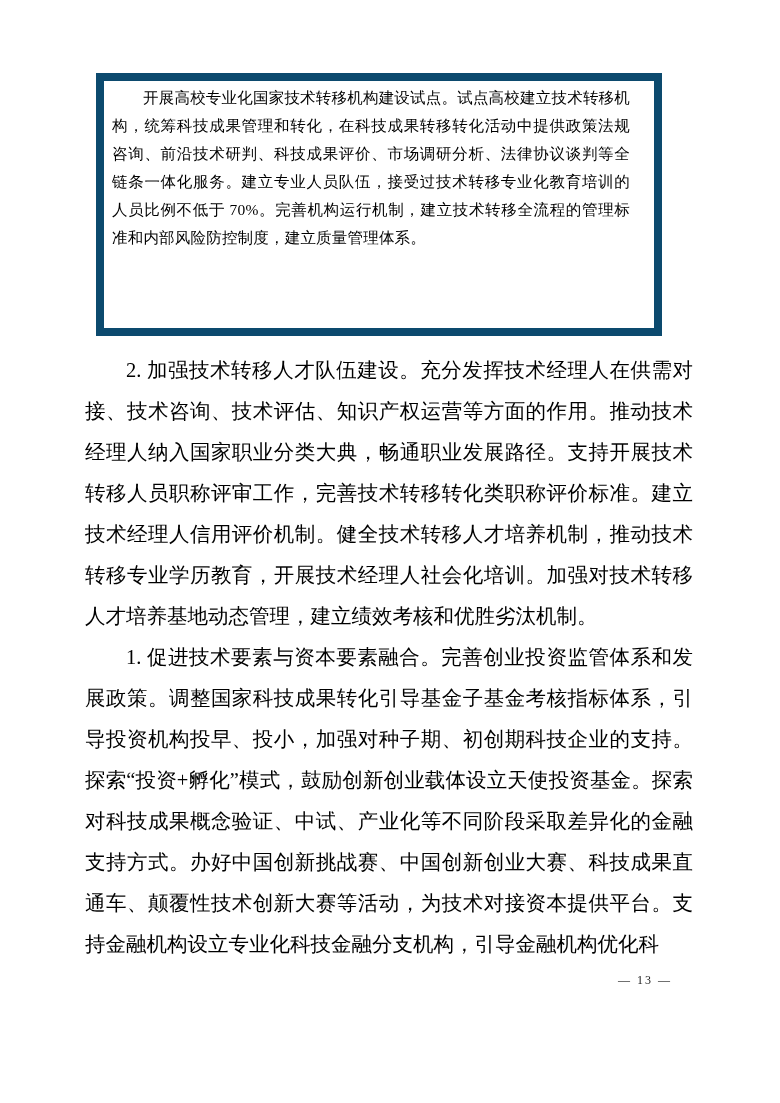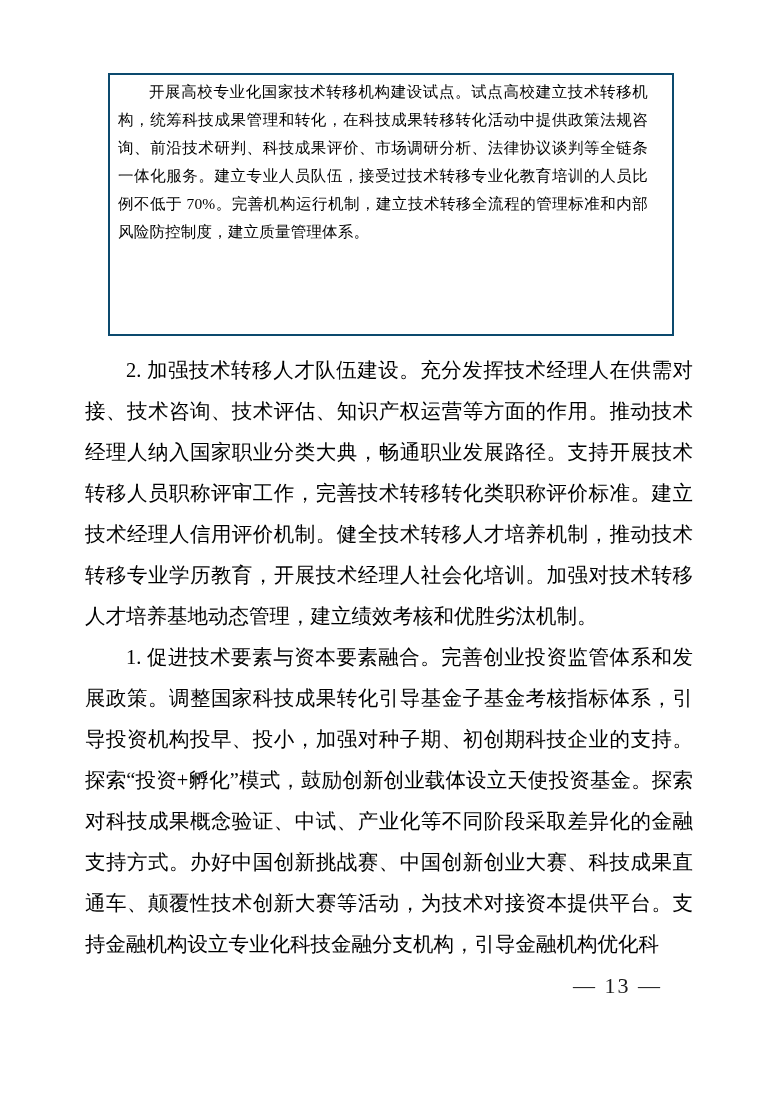--- a/index.html
+++ b/index.html
@@ -9,25 +9,25 @@
     width: 780px;
     height: 1103px;
     margin: 0 auto;
     background: #ffffff;
     color: #000000;
     font-family: "Liberation Serif", "DejaVu Serif", serif;
     overflow: hidden;
   }
   .quote-box {
     position: absolute;
-    left: 108px;
+    left: 96px;
     top: 73px;
     width: 566px;
     min-height: 263px;
-    border: 2px solid #0c4a6e;
+    border: 8px solid #0c4a6e;
     padding: 3px 24px 6px 8px;
   }
   .quote-box p {
     font-size: 15.5px;
     line-height: 28px;
     text-align: justify;
     text-indent: 2em;
     letter-spacing: 0.2px;
   }
   .body-text {
@@ -37,23 +37,23 @@
     width: 608px;
   }
   .body-text p {
     font-size: 20.5px;
     line-height: 41px;
     text-align: justify;
     text-indent: 2em;
   }
   .page-footer {
     position: absolute;
-    right: 118px;
+    right: 108px;
     top: 973px;
-    font-size: 22px;
+    font-size: 12px;
     letter-spacing: 2px;
     color: #1a1a1a;
   }
 </style>
 </head>
 <body>
 
 <div class="page">
 
   <div class="quote-box">

